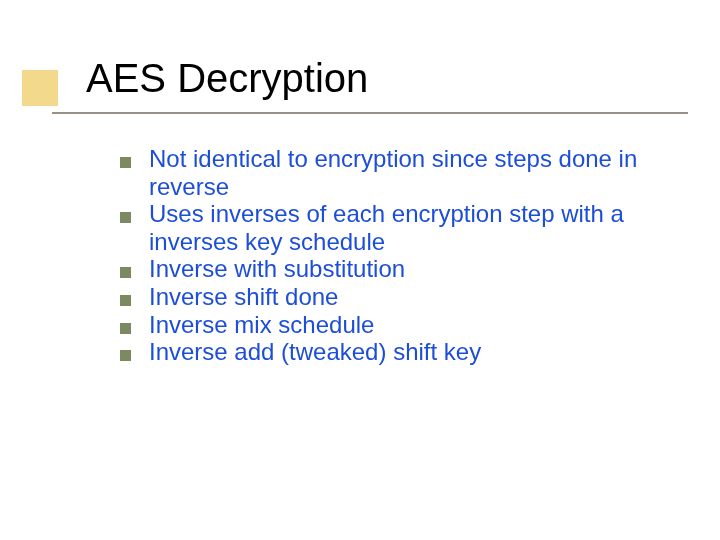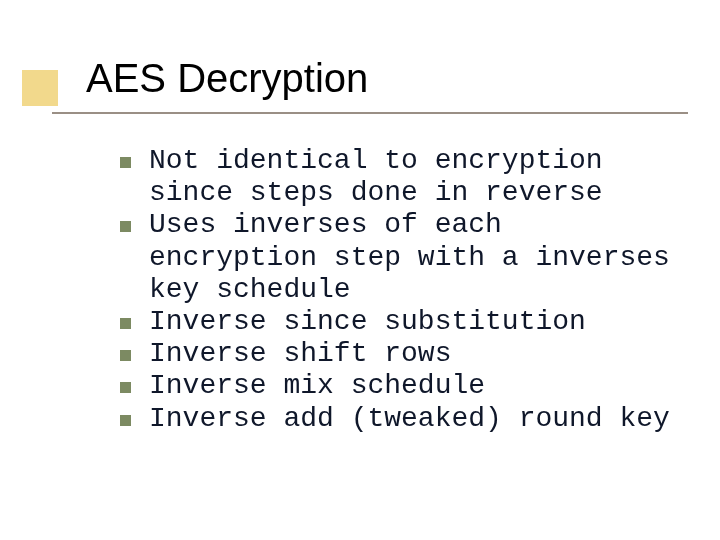--- a/index.html
+++ b/index.html
@@ -4,49 +4,49 @@
 <style>
   * { margin: 0; padding: 0; box-sizing: border-box; }
   html, body { width: 720px; height: 540px; background: #fff; font-family: Verdana, Geneva, sans-serif; overflow: hidden; }
   .slide { position: relative; width: 720px; height: 540px; background: #fff; }
   .accent-block { position: absolute; left: 22px; top: 70px; width: 36px; height: 36px; background: #f2d98c; }
   .title { position: absolute; left: 86px; top: 56px; font-size: 40px; font-weight: 400; color: #000; font-family: Verdana, Geneva, sans-serif; letter-spacing: 0px; }
   .underline { position: absolute; left: 52px; top: 112px; width: 636px; height: 2px; background: #9a8f85; }
   .body { position: absolute; left: 120px; top: 145px; width: 560px; }
   .item { display: flex; align-items: flex-start; margin: 0; line-height: 1.15; }
   .bullet { flex: 0 0 auto; width: 11px; height: 11px; background: #7c8a62; margin-top: 12px; margin-right: 18px; }
-  .text { font-size: 28px; color: #0f172a; font-family: Liberation Mono, monospace; }
+  .text { font-size: 24px; color: #1d4ed8; font-family: Liberation Sans, sans-serif; }
 </style>
 </head>
 <body>
 
 <div class="slide">
   <div class="accent-block"></div>
   <h1 class="title">AES Decryption</h1>
   <div class="underline"></div>
 
   <div class="body">
     <div class="item">
       <span class="bullet"></span>
       <span class="text">Not identical to encryption since steps done in reverse</span>
     </div>
     <div class="item">
       <span class="bullet"></span>
       <span class="text">Uses inverses of each encryption step with a inverses key schedule</span>
     </div>
     <div class="item">
       <span class="bullet"></span>
-      <span class="text">Inverse since substitution</span>
+      <span class="text">Inverse with substitution</span>
     </div>
     <div class="item">
       <span class="bullet"></span>
-      <span class="text">Inverse shift rows</span>
+      <span class="text">Inverse shift done</span>
     </div>
     <div class="item">
       <span class="bullet"></span>
       <span class="text">Inverse mix schedule</span>
     </div>
     <div class="item">
       <span class="bullet"></span>
-      <span class="text">Inverse add (tweaked) round key</span>
+      <span class="text">Inverse add (tweaked) shift key</span>
     </div>
   </div>
 </div>
 
 </body></html>

